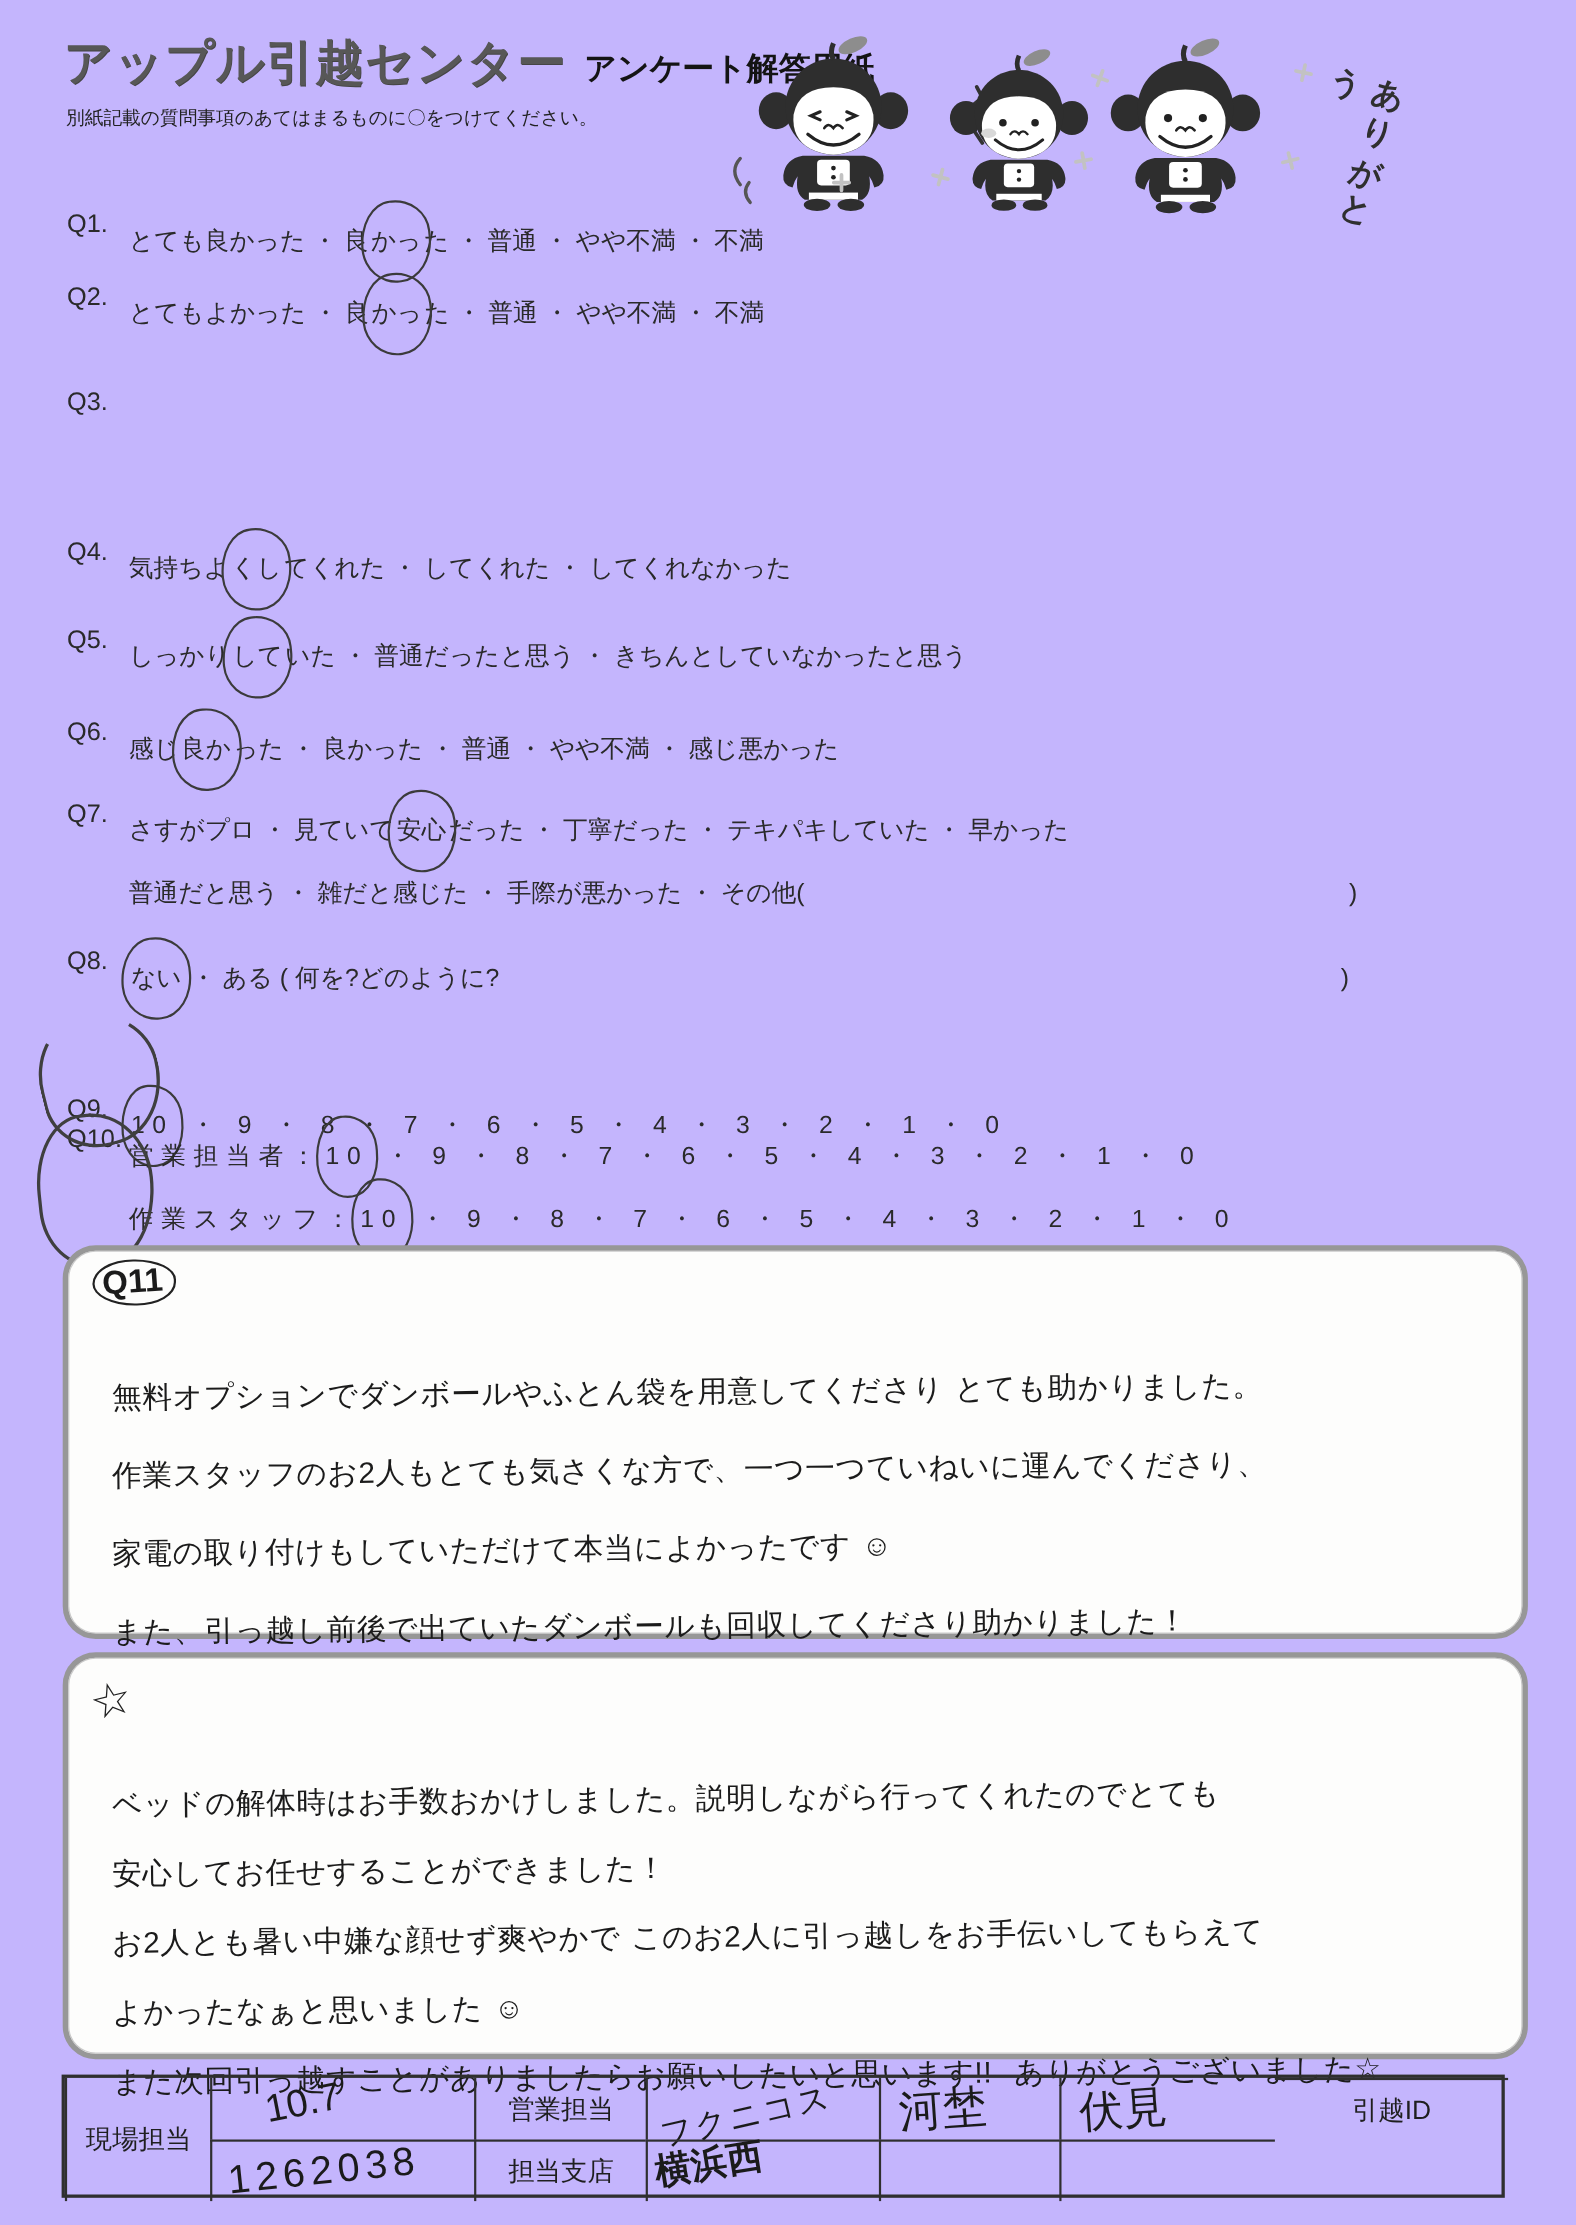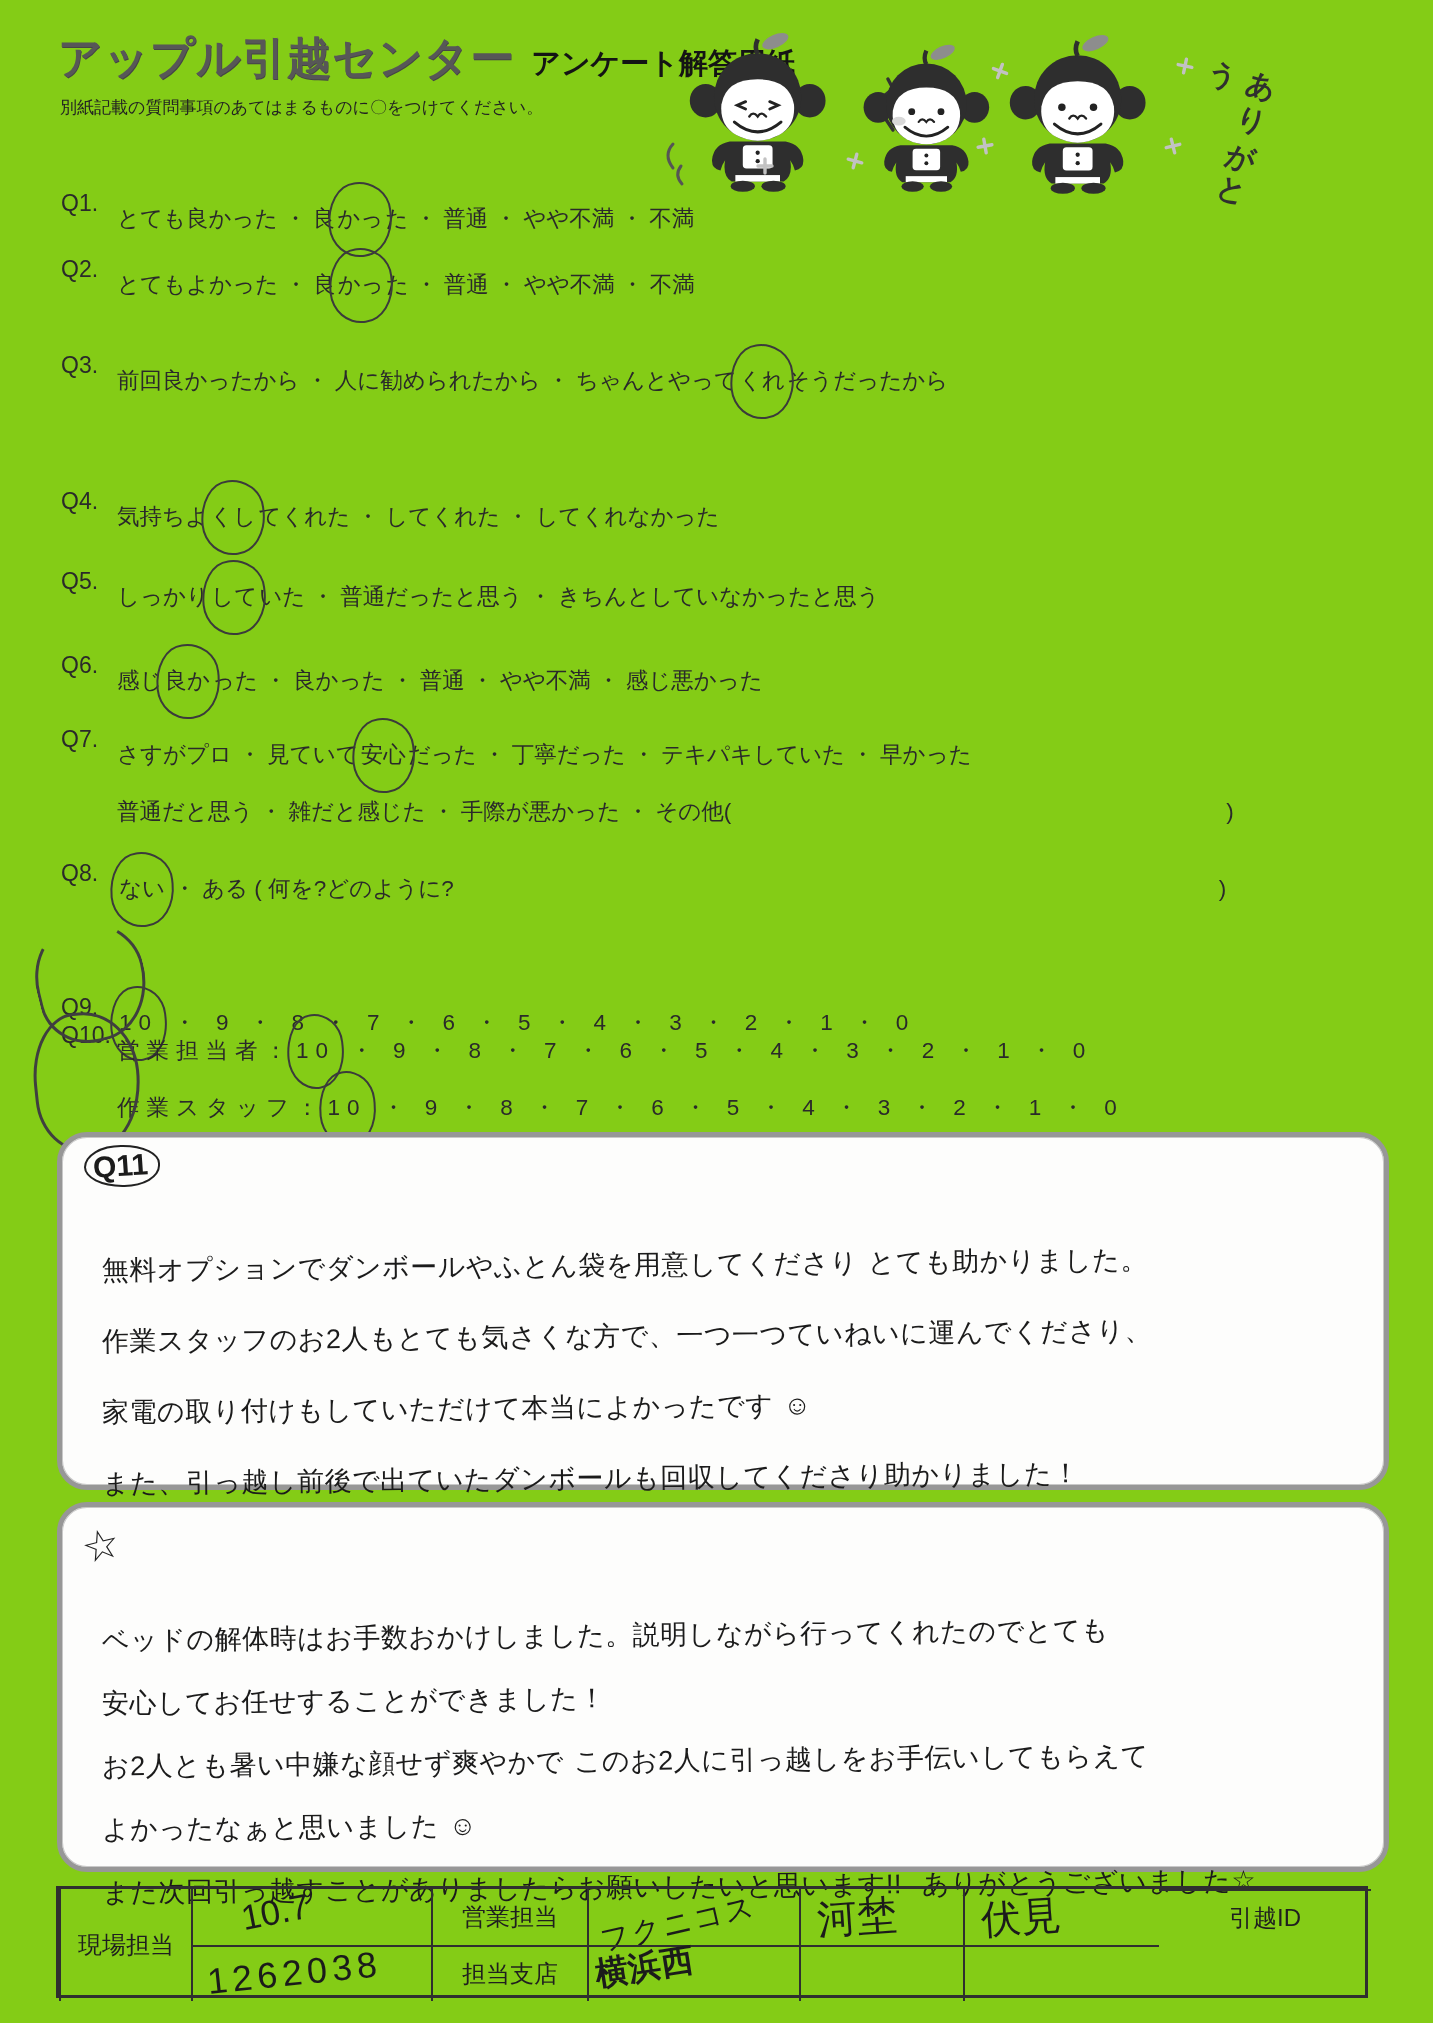--- a/index.html
+++ b/index.html
@@ -1,18 +1,18 @@
 <!DOCTYPE html>
 <html lang="ja"><head>
 <meta charset="utf-8">
 <style>
   html,body{margin:0;padding:0;background:#e8e8e8;}
   .page{
     position:relative; width:1433px; height:2023px; margin:0 auto;
-    background:#84cc16; overflow:hidden;
+    background:#c4b5fd; overflow:hidden;
     font-family:"Liberation Sans","DejaVu Sans",sans-serif;
     color:#262626;
   }
   
   .header{position:absolute; left:58px; top:36px; display:flex; align-items:flex-end; white-space:nowrap;}
   .brand{font-size:44px; font-weight:900; color:#575757; letter-spacing:1px; line-height:1; text-shadow:0.6px 0.6px 0 #454545;}
   .form-title{font-size:29px; font-weight:800; color:#141414; margin-left:16px; line-height:1.1;}
   .instruction{position:absolute; left:60px; top:96px; font-size:17px; color:#222;}
   
   .mascots{position:absolute; left:655px; top:26px; width:545px; height:175px;}
@@ -155,21 +155,20 @@
       </div>
       <div class="qblock qb2">
         <span class="qlabel">Q2.</span>
         <div class="qlines">
           <div class="qline">とてもよかった ・ 良<span class="circ">かっ</span>た ・ 普通 ・ やや不満 ・ 不満</div>
         </div>
       </div>
       <div class="qblock qb3">
         <span class="qlabel">Q3.</span>
         <div class="qlines">
-          <div class="qline">前回良かったから ・ 人に勧められたから ・ ちゃんとやって<span class="circ">くれ</span>そうだったから</div>
         </div>
       </div>
       <div class="qblock qb4">
         <span class="qlabel">Q4.</span>
         <div class="qlines">
           <div class="qline">気持ちよ<span class="circ">くし</span>てくれた ・ してくれた ・ してくれなかった</div>
         </div>
       </div>
       <div class="qblock qb5">
         <span class="qlabel">Q5.</span>

